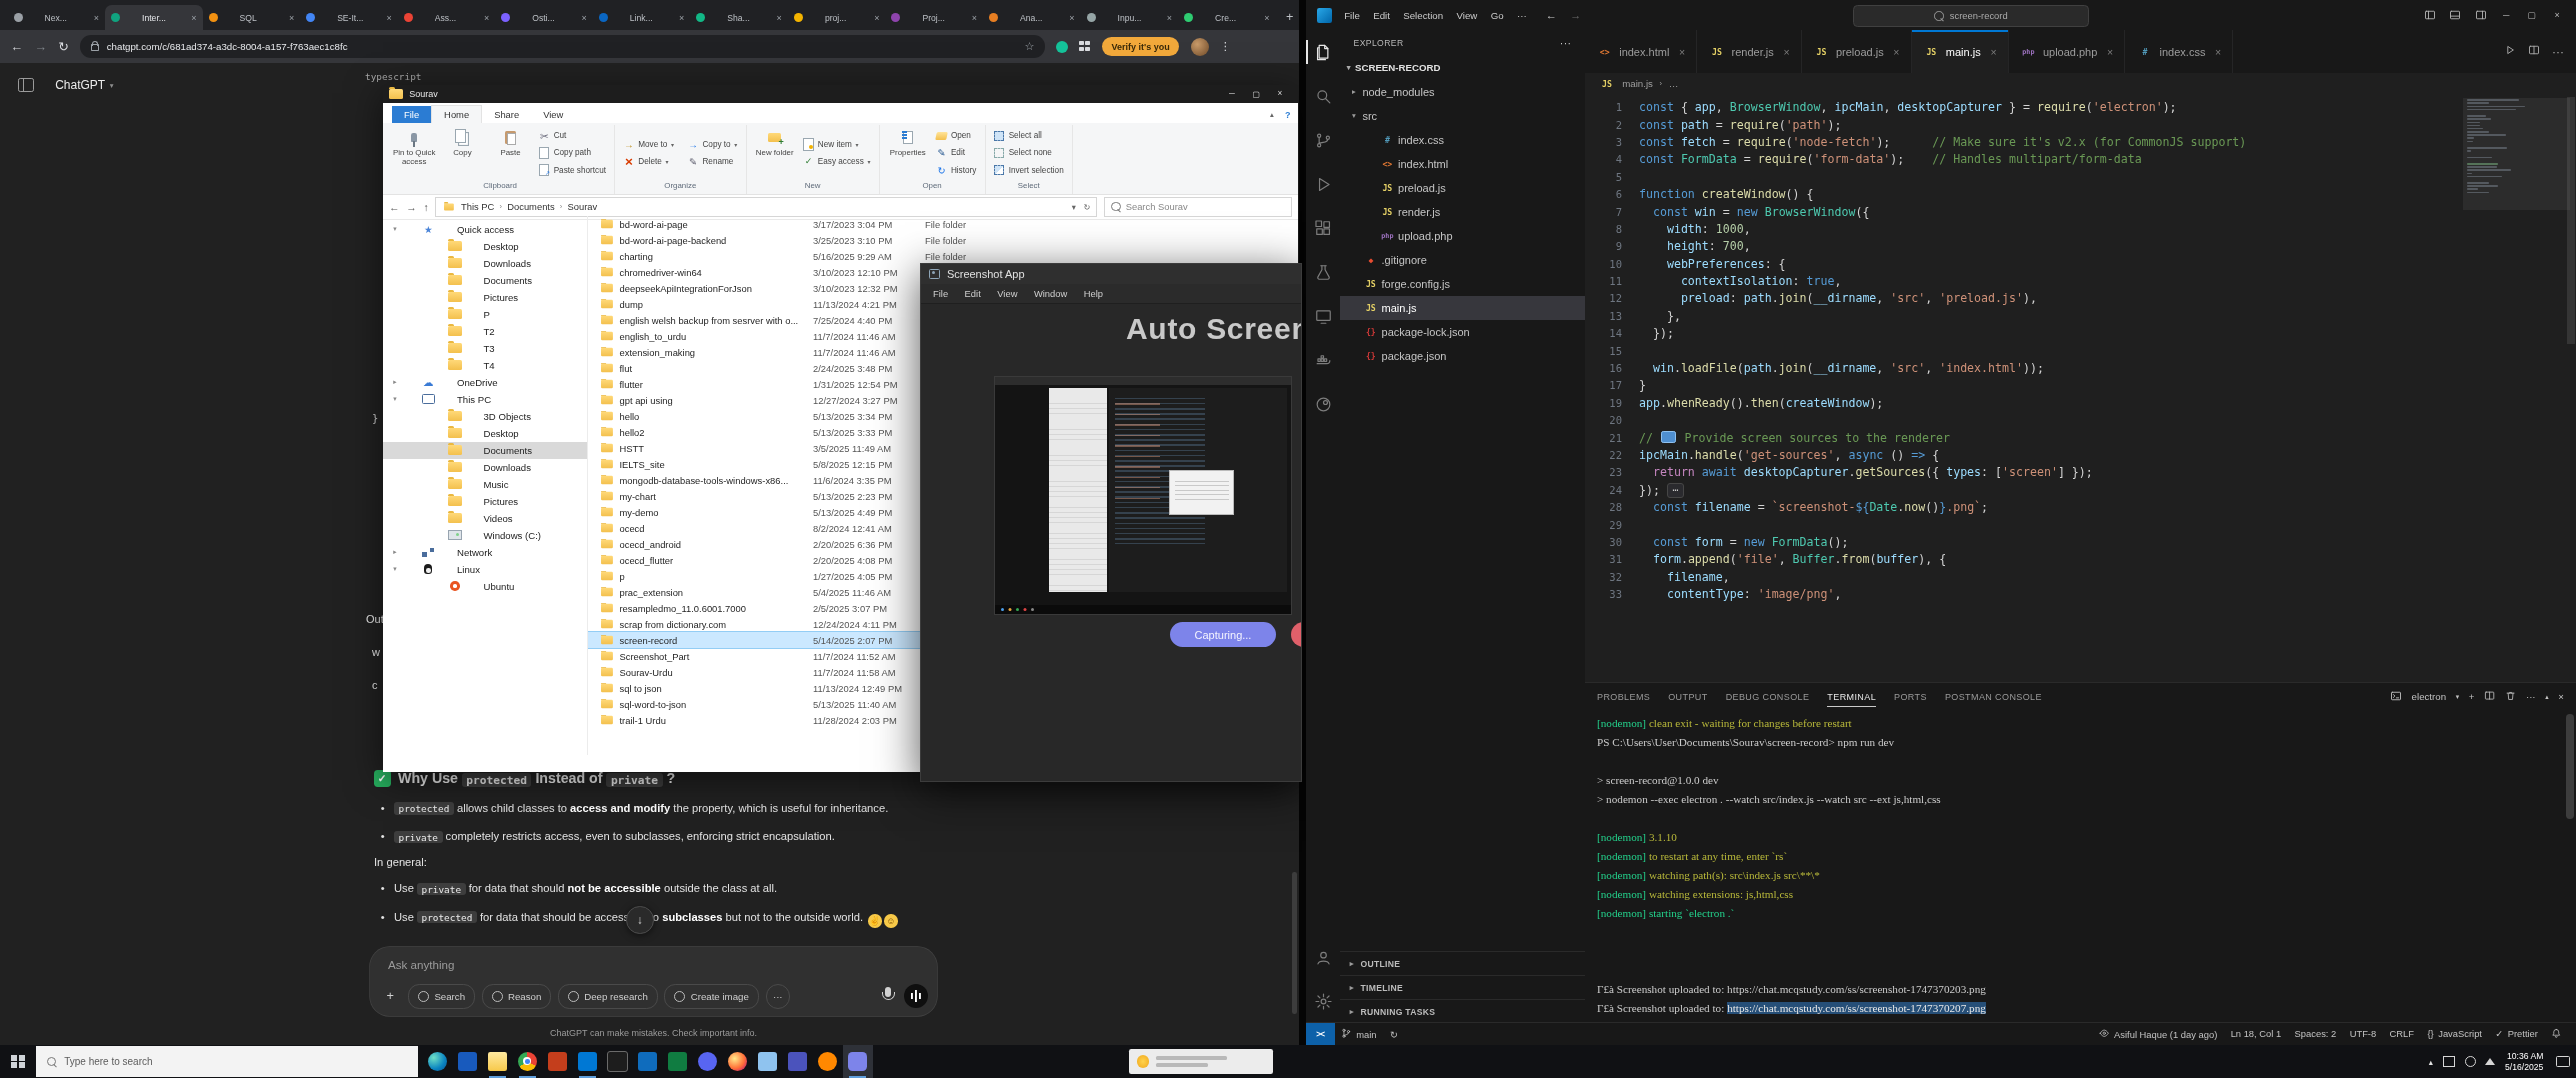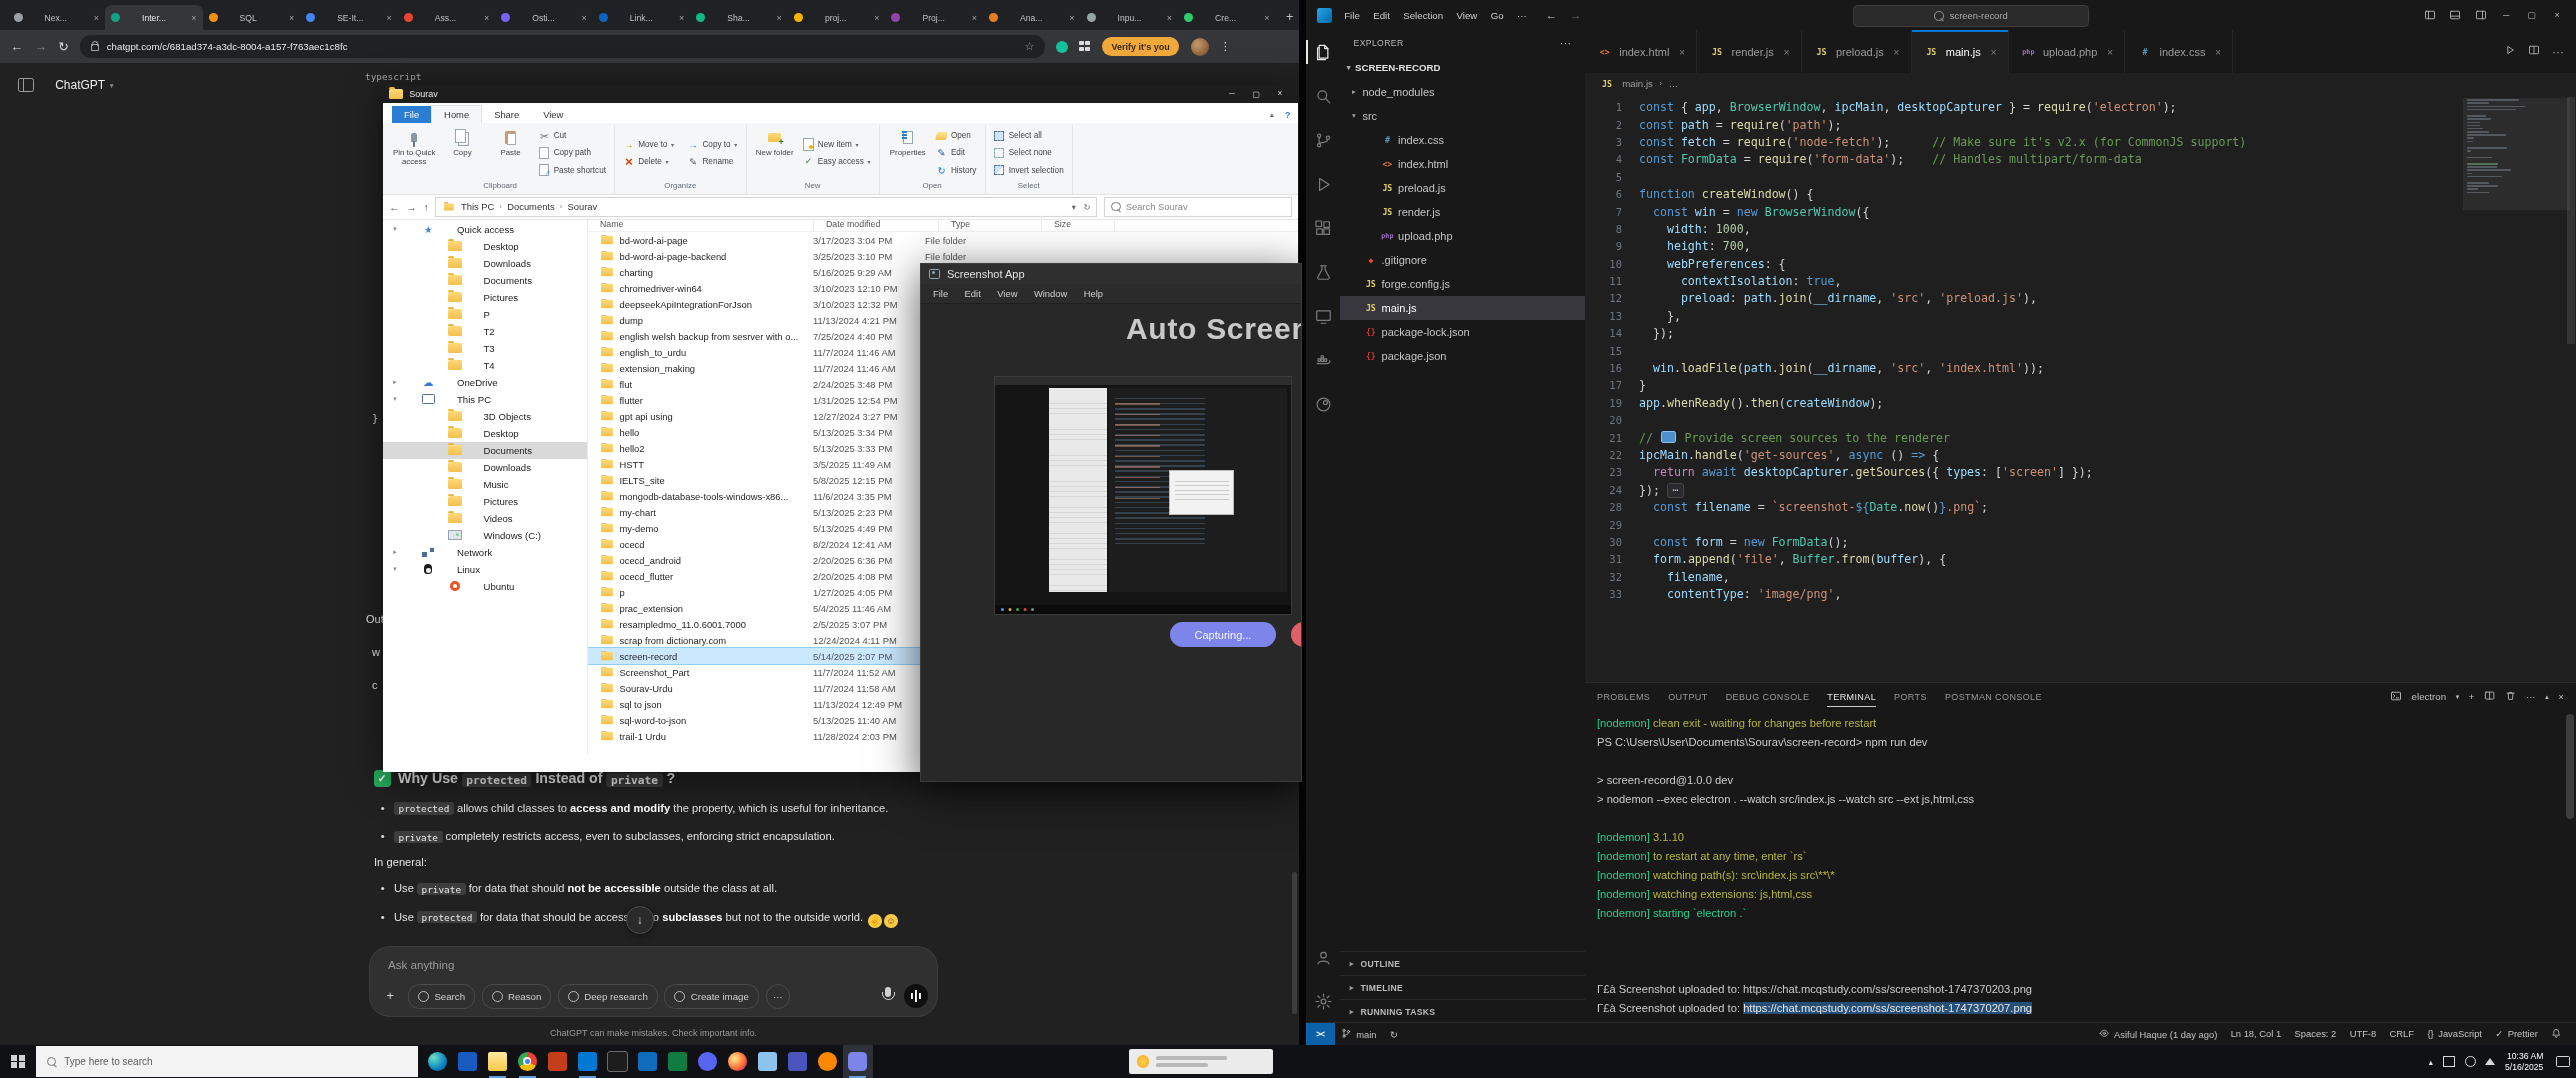--- a/index.html
+++ b/index.html
@@ -244,21 +244,21 @@
   .mm-slider{position:absolute;left:-3.7px;right:-6px;top:-1.5px;height:112px;background:rgba(255,255,255,.06)}
   .ed-scroll{position:absolute;right:0;top:0;width:10.5px;bottom:0}
   .ed-scroll::before{content:"";position:absolute;left:1.5px;right:1.5px;top:3px;height:247px;background:rgba(121,121,121,.25)}
   .vs-term{position:absolute;left:279px;top:652px;right:0;bottom:0;background:#181818;border-top:0.7px solid #2a2a2a;overflow:hidden}
   .tm-head{height:27px;display:flex;align-items:center;padding:0 12px;gap:18px}
   .tm-tab{font-size:9px;letter-spacing:0.4px;color:#9a9a9a;height:100%;display:flex;align-items:center;position:relative;white-space:nowrap}
   .tm-tab.active{color:#e7e7e7}
   .tm-tab.active::after{content:"";position:absolute;left:0;right:0;bottom:3.7px;height:0.7px;background:#cacaca}
   .tm-right{margin-left:auto;display:flex;align-items:center;gap:9.7px;color:#c2c2c2;font-size:9.7px}
   .tm-right .cv{font-size:6.7px}
-  .tm-body{position:absolute;left:12px;top:31px;right:16.5px;bottom:3px;font-family:Liberation Sans, sans-serif;font-size:11.2px;line-height:19px;white-space:pre;overflow:hidden}
+  .tm-body{position:absolute;left:12px;top:31px;right:16.5px;bottom:3px;font-family:Liberation Serif, serif;font-size:11.2px;line-height:19px;white-space:pre;overflow:hidden}
   .tm-g{color:#23d18b}.tm-y{color:#b8b83a}.tm-w{color:#ccc}.tm-sel{background:#264f78;color:#e8e8e8}
   .tm-cursor{display:inline-block;width:6.7px;height:13.5px;background:#ccc;vertical-align:-2.2px}
   .tm-scroll{position:absolute;right:2.2px;top:31px;width:7.5px;height:105px;background:#3d3d3d;border-radius:3.7px}
   .vs-status{position:absolute;left:0;right:0;bottom:0;height:22px;background:#181818;border-top:0.7px solid #2a2a2a;display:flex;align-items:center;font-size:9.4px;color:#c3c3c3}
   .st-remote{width:28.5px;height:100%;background:#0d61a9;color:#fff;display:flex;align-items:center;justify-content:center;font-size:8.2px;font-weight:bold;letter-spacing:-0.7px}
   .st-item{display:flex;align-items:center;gap:4.5px;padding:0 6.7px;height:100%;white-space:nowrap}
   .st-rightg{margin-left:auto;display:flex;padding-right:7.5px}
 
   
   #taskbar{position:absolute;left:0;top:1045px;width:2576px;height:33px;background:#101114;z-index:50;display:flex;align-items:center}
@@ -727,26 +727,20 @@
         </div>
         <div class="tr-row d1">
           <span class="tr-ch"></span>
           <span class="ti">
             <span class="ti-ubuntu"></span>
           </span>
           <span>Ubuntu</span>
         </div>
       </div>
     <div class="ex-list">
-      <div class="lhead">
-        <span class="lh lh1">Name</span>
-        <span class="lh lh2">Date modified</span>
-        <span class="lh lh3">Type</span>
-        <span class="lh lh4">Size</span>
-      </div>
       <div id="ex-rows">
           <div class="frow">
             <span class="fc-name">
               <span class="fi"></span>
               <span>bd-word-ai-page</span>
             </span>
             <span class="fc-date">3/17/2023 3:04 PM</span>
             <span class="fc-type">File folder</span>
           </div>
           <div class="frow">

